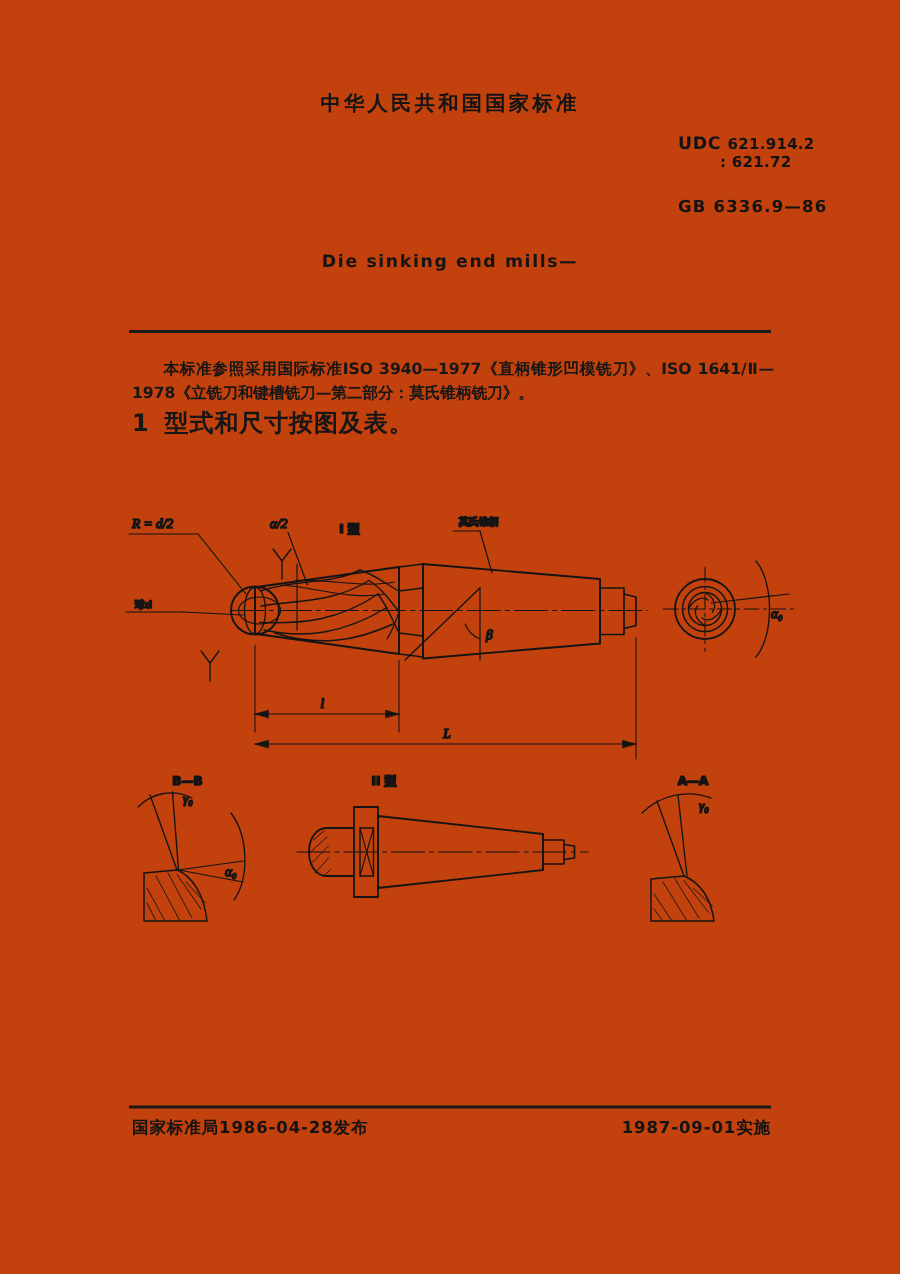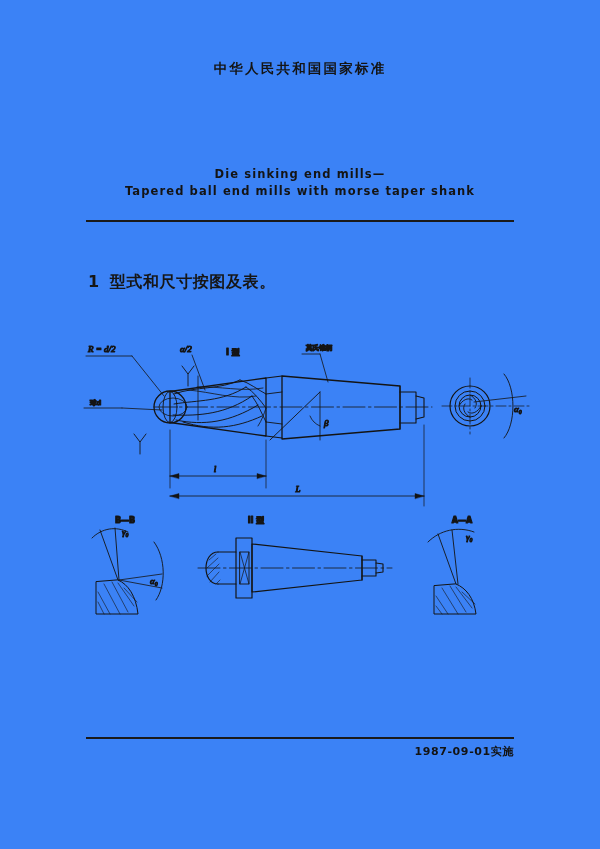--- a/index.html
+++ b/index.html
@@ -7,21 +7,21 @@
     padding: 0;
     background: #b9b9b9;
   }
   body {
     font-family: "Liberation Serif", "DejaVu Serif", serif;
   }
   .page {
     position: relative;
     width: 600px;
     height: 849px;
-    background: #3b82f6;
+    background: #c2410c;
     overflow: hidden;
     color: #111;
   }
   
   .hdr-nation {
     position: absolute;
     top: 60px;
     left: 0;
     width: 600px;
     text-align: center;
@@ -187,26 +187,36 @@
     fill: #141414;
   }
 </style>
 </head>
 <body>
 
 <div class="page">
 
   <div class="hdr-nation">中华人民共和国国家标准</div>
 
+  <div class="code-block">
+    <div class="udc-row">
+      <span class="udc-lbl">UDC</span>
+      <span class="udc-num">621.914.2</span>
+    </div>
+    <div class="udc-row2">: 621.72</div>
+    <div class="gb-row">GB 6336.9—86</div>
+  </div>
 
   <div class="en1">Die sinking end mills—</div>
-  <div class="en2">Tapered ball end mills with morse taper shank</div>
 
   <div class="rule-top"></div>
 
+  <div class="para">
+    <span class="indent">本标准参照采用国际标准ISO 3940—1977《直柄锥形凹模铣刀》、ISO 1641/Ⅱ—1978《立铣刀和键槽铣刀—第二部分：莫氏锥柄铣刀》。</span>
+  </div>
   <div class="clause">
     <span class="cnum">1</span><span>型式和尺寸按图及表。</span>
   </div>
 
   <div class="drawing">
     <svg width="470" height="310" viewBox="0 0 470 310" xmlns="http://www.w3.org/2000/svg">
       <g fill="none" stroke="#141414" stroke-width="1.1" stroke-linecap="round" stroke-linejoin="round">
 
         <text class="fig-label" x="163" y="25" text-anchor="middle">I 型</text>
 
@@ -376,15 +386,16 @@
             <path d="M386,257 L402,278"></path>
             <path d="M392,262 L405,274"></path>
           </g>
         </g>
 
       </g>
     </svg>
   </div>
 
   <div class="rule-foot"></div>
+  <div class="foot-left">国家标准局1986-04-28发布</div>
   <div class="foot-right">1987-09-01实施</div>
 
 </div>
 
 </body></html>

